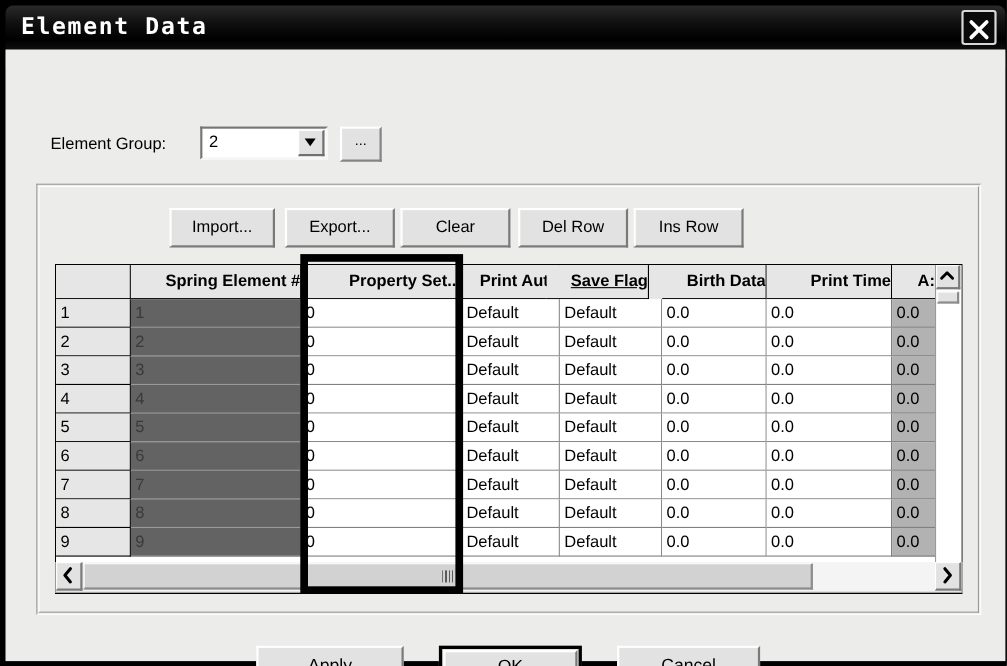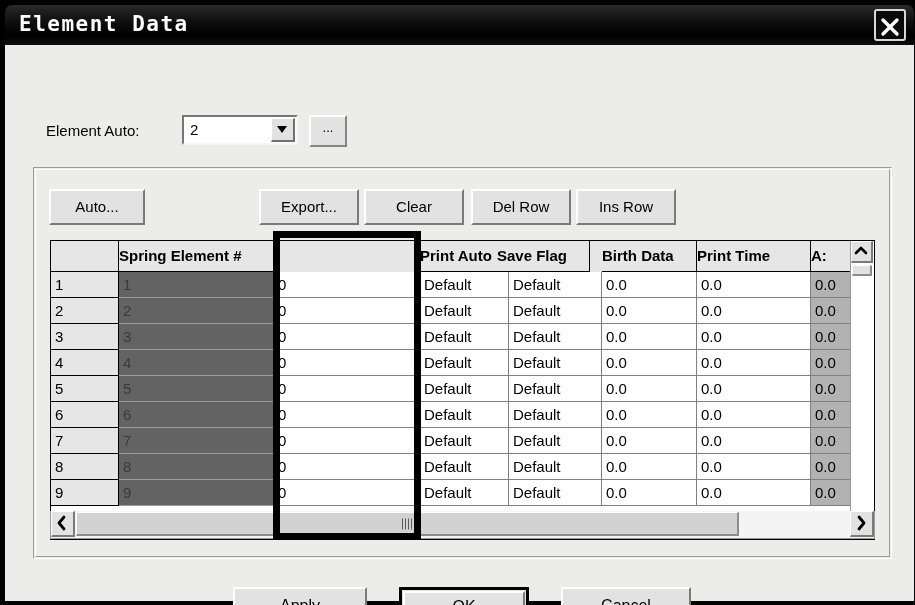--- a/index.html
+++ b/index.html
@@ -194,21 +194,21 @@
     white-space: nowrap;
     padding-left: 4px;
     line-height: inherit;
   }
   #grid-header .gcell {
     background: #e6e6e6;
     border-right: 1px solid #000;
     border-bottom: 1px solid #000;
     font-weight: bold;
     line-height: 30px;
-    text-align: left;
+    text-align: right;
     padding-left: 0;
   }
   .grow.data .gcell {
     background: #ffffff;
     border-right: 1px solid #808080;
     border-bottom: 1px solid #808080;
     line-height: 25px;
   }
   .grow.data .gcell.rowhdr {
     background: #e6e6e6;
@@ -345,63 +345,64 @@
     <div id="title-text">Element Data</div>
     <div id="close-button">
       <svg width="24" height="24" viewBox="0 0 24 24">
         <path d="M5 5 L19 19 M19 5 L5 19" stroke="#ffffff" stroke-width="3.4" stroke-linecap="round"></path>
       </svg>
     </div>
   </div>
 
   <div id="client">
 
-    <div id="group-label">Element Auto:</div>
+    <div id="group-label">Element Group:</div>
 
     <div id="group-combo">
       <div id="group-combo-value">2</div>
       <div id="group-combo-arrow">
         <svg width="20" height="20" viewBox="0 0 20 20">
           <path d="M5 7 L15 7 L10 14 Z" fill="#000"></path>
         </svg>
       </div>
     </div>
 
     <div id="group-ellipsis">
       <span>...</span>
     </div>
 
     <div id="groupbox">
       <div id="groupbox-inner"></div>
     </div>
 
-    <div class="btn toolbtn" id="btn-auto">
-      <span>Auto...</span>
+    <div class="btn toolbtn" id="btn-import">
+      <span>Import...</span>
     </div>
     <div class="btn toolbtn" id="btn-export">
       <span>Export...</span>
     </div>
     <div class="btn toolbtn" id="btn-clear">
       <span>Clear</span>
     </div>
     <div class="btn toolbtn" id="btn-delrow">
       <span>Del Row</span>
     </div>
     <div class="btn toolbtn" id="btn-insrow">
       <span>Ins Row</span>
     </div>
 
     <div id="grid">
       <div id="grid-scrollclip">
         <div id="grid-bottomgap"></div>
         <div class="grow" id="grid-header">
             <div class="gcell" style="left: 0px; width: 68px;"></div>
             <div class="gcell" style="left: 68px; width: 155px;">Spring Element #</div>
+            <div class="gcell" style="left: 223px; width: 146px;">Property Set...</div>
             <div class="gcell" style="left: 369px; width: 89px;">Print Auto</div>
-            <div class="gcell" style="left: 446px; width: 93px;">Save Flag</div>
+            <div class="gcell" style="left: 446px; width: 93px; text-decoration: underline;">Save Flag</div>
             <div class="gcell" style="left: 551px; width: 95px;">Birth Data</div>
             <div class="gcell" style="left: 646px; width: 114px;">Print Time</div>
             <div class="gcell" style="left: 760px; width: 40px;">A:</div>
           </div>
         <div id="grid-body">
             <div class="grow data" style="top: 31px;">
               <div class="gcell rowhdr" style="left: 0px; width: 68px;">1</div>
               <div class="gcell readonly" style="left: 68px; width: 155px;">1</div>
               <div class="gcell " style="left: 223px; width: 146px;">0</div>
               <div class="gcell " style="left: 369px; width: 89px;">Default</div>

